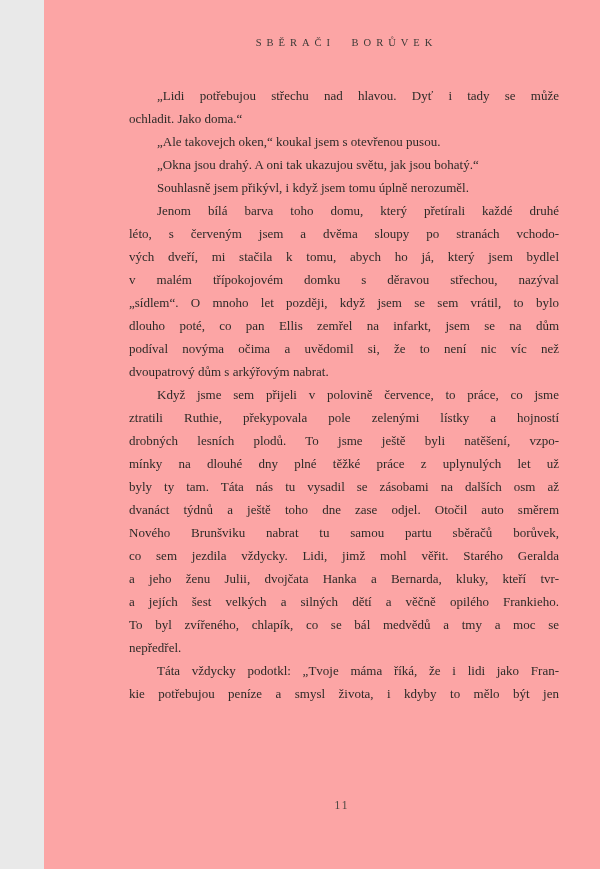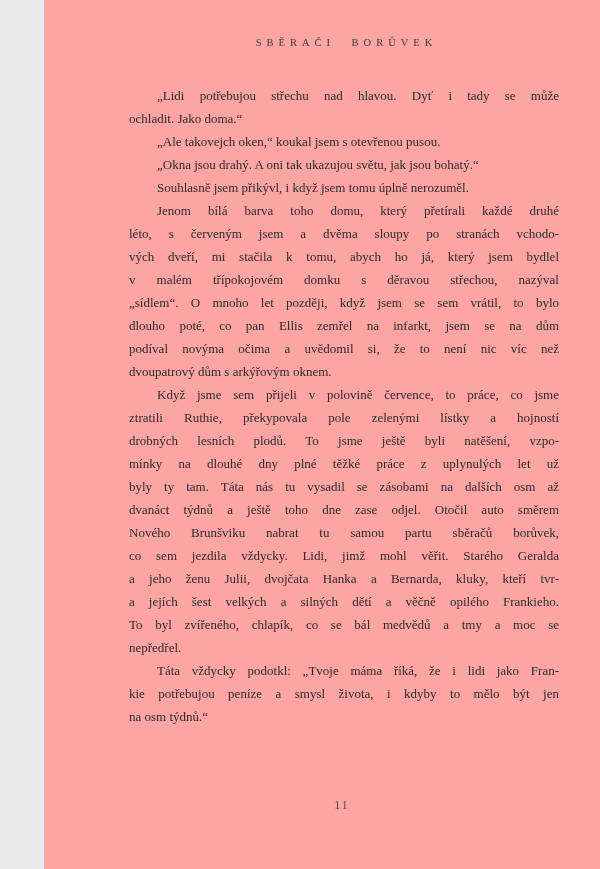--- a/index.html
+++ b/index.html
@@ -67,32 +67,31 @@
       <div class="line indent">„Ale takovejch oken,“ koukal jsem s otevřenou pusou.</div>
       <div class="line indent">„Okna jsou drahý. A oni tak ukazujou světu, jak jsou bohatý.“</div>
       <div class="line indent">Souhlasně jsem přikývl, i když jsem tomu úplně nerozuměl.</div>
       <div class="line indent just">Jenom bílá barva toho domu, který přetírali každé druhé</div>
       <div class="line just">léto, s červeným jsem a dvěma sloupy po stranách vchodo-</div>
       <div class="line just">vých dveří, mi stačila k tomu, abych ho já, který jsem bydlel</div>
       <div class="line just">v malém třípokojovém domku s děravou střechou, nazýval</div>
       <div class="line just">„sídlem“. O mnoho let později, když jsem se sem vrátil, to bylo</div>
       <div class="line just">dlouho poté, co pan Ellis zemřel na infarkt, jsem se na dům</div>
       <div class="line just">podíval novýma očima a uvědomil si, že to není nic víc než</div>
-      <div class="line">dvoupatrový dům s arkýřovým oknem.</div>
+      <div class="line">dvoupatrový dům s arkýřovým nabrat.</div>
       <div class="line indent just">Když jsme sem přijeli v polovině července, to práce, co jsme</div>
       <div class="line just">ztratili Ruthie, překypovala pole zelenými lístky a hojností</div>
       <div class="line just">drobných lesních plodů. To jsme ještě byli natěšení, vzpo-</div>
       <div class="line just">mínky na dlouhé dny plné těžké práce z uplynulých let už</div>
       <div class="line just">byly ty tam. Táta nás tu vysadil se zásobami na dalších osm až</div>
       <div class="line just">dvanáct týdnů a ještě toho dne zase odjel. Otočil auto směrem</div>
       <div class="line just">Nového Brunšviku nabrat tu samou partu sběračů borůvek,</div>
       <div class="line just">co sem jezdila vždycky. Lidi, jimž mohl věřit. Starého Geralda</div>
       <div class="line just">a jeho ženu Julii, dvojčata Hanka a Bernarda, kluky, kteří tvr-</div>
       <div class="line just">a jejích šest velkých a silných dětí a věčně opilého Frankieho.</div>
       <div class="line just">To byl zvířeného, chlapík, co se bál medvědů a tmy a moc se</div>
       <div class="line">nepředřel.</div>
       <div class="line indent just">Táta vždycky podotkl: „Tvoje máma říká, že i lidi jako Fran-</div>
       <div class="line just">kie potřebujou peníze a smysl života, i kdyby to mělo být jen</div>
-      <div class="line">na osm týdnů.“</div>
     </div>
 
   <div class="page-number" style="color: rgb(74, 70, 65);">11</div>
 </div>
 
 </body></html>

